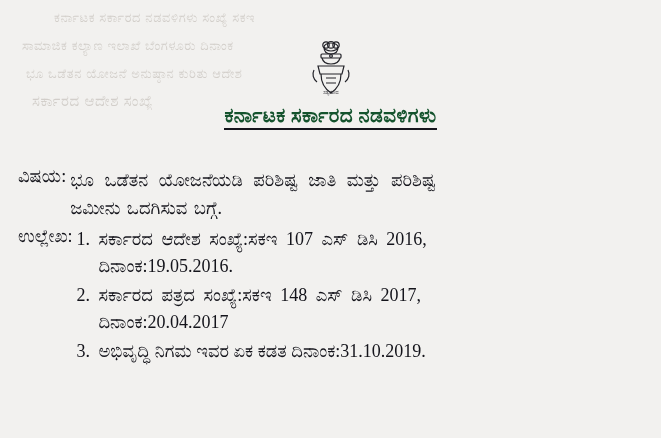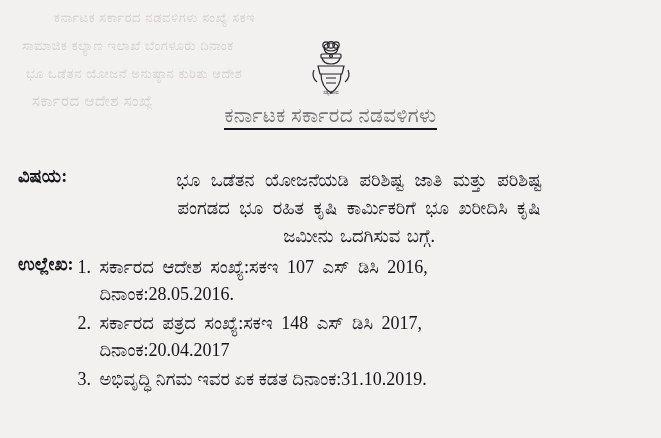--- a/index.html
+++ b/index.html
@@ -63,55 +63,54 @@
   }
   .emblem svg { display: block; }
 
   .doc-title {
     position: absolute;
     left: 0;
     right: 0;
     top: 104px;
     text-align: center;
     font-size: 20px;
-    font-weight: normal;
+    font-weight: bold;
     letter-spacing: 0.4px;
-    color: #737373;
+    color: #14532d;
   }
   .doc-title span {
     border-bottom: 2px solid #15151c;
     padding-bottom: 2px;
   }
 
   .body-block {
     position: absolute;
     left: 18px;
     right: 14px;
     top: 166px;
   }
 
   .row {
     display: flex;
     align-items: flex-start;
   }
   .label {
     font-size: 18px;
-    font-weight: bold;
+    font-weight: normal;
     white-space: nowrap;
     color: #14141b;
     flex: 0 0 auto;
     padding-right: 4px;
     text-align: right;
   }
   .subject-text {
     font-size: 18px;
     line-height: 28px;
     color: #14141b;
     flex: 1 1 auto;
-    text-align: center;
   }
   .subject-line {
     display: block;
     white-space: nowrap;
   }
   .subject-line.l1 { word-spacing: 6px; }
   .subject-line.l2 { word-spacing: 5px; padding-left: 0; }
   .subject-line.l3 { word-spacing: 2px; }
 
   .ref-block {
@@ -186,34 +185,33 @@
   <div class="doc-title">
     <span>ಕರ್ನಾಟಕ ಸರ್ಕಾರದ ನಡವಳಿಗಳು</span>
   </div>
 
   <div class="body-block">
 
     <div class="row">
       <div class="label">ವಿಷಯ:</div>
       <div class="subject-text">
         <span class="subject-line l1">ಭೂ ಒಡೆತನ ಯೋಜನೆಯಡಿ ಪರಿಶಿಷ್ಟ ಜಾತಿ ಮತ್ತು ಪರಿಶಿಷ್ಟ</span>
-        <span class="subject-line l2">ಪಂಗಡದ ಭೂ ರಹಿತ ಕೃಷಿ ಕಾರ್ಮಿಕರಿಗೆ ಭೂ ಖರೀದಿಸಿ ಕೃಷಿ</span>
         <span class="subject-line l3">ಜಮೀನು ಒದಗಿಸುವ ಬಗ್ಗೆ.</span>
       </div>
     </div>
 
     <div class="row ref-block">
       <div class="label">ಉಲ್ಲೇಖ:</div>
       <div class="ref-list">
 
         <div class="ref-item">
           <div class="ref-num">1.</div>
           <div class="ref-body">
             <span class="ln sp">ಸರ್ಕಾರದ ಆದೇಶ ಸಂಖ್ಯೆ:ಸಕಇ 107 ಎಸ್ ಡಿಸಿ 2016,</span>
-            <span class="ln">ದಿನಾಂಕ:28.05.2016.</span>
+            <span class="ln">ದಿನಾಂಕ:19.05.2016.</span>
           </div>
         </div>
 
         <div class="ref-item">
           <div class="ref-num">2.</div>
           <div class="ref-body">
             <span class="ln sp">ಸರ್ಕಾರದ ಪತ್ರದ ಸಂಖ್ಯೆ:ಸಕಇ 148 ಎಸ್ ಡಿಸಿ 2017,</span>
             <span class="ln">ದಿನಾಂಕ:20.04.2017</span>
           </div>
         </div>

